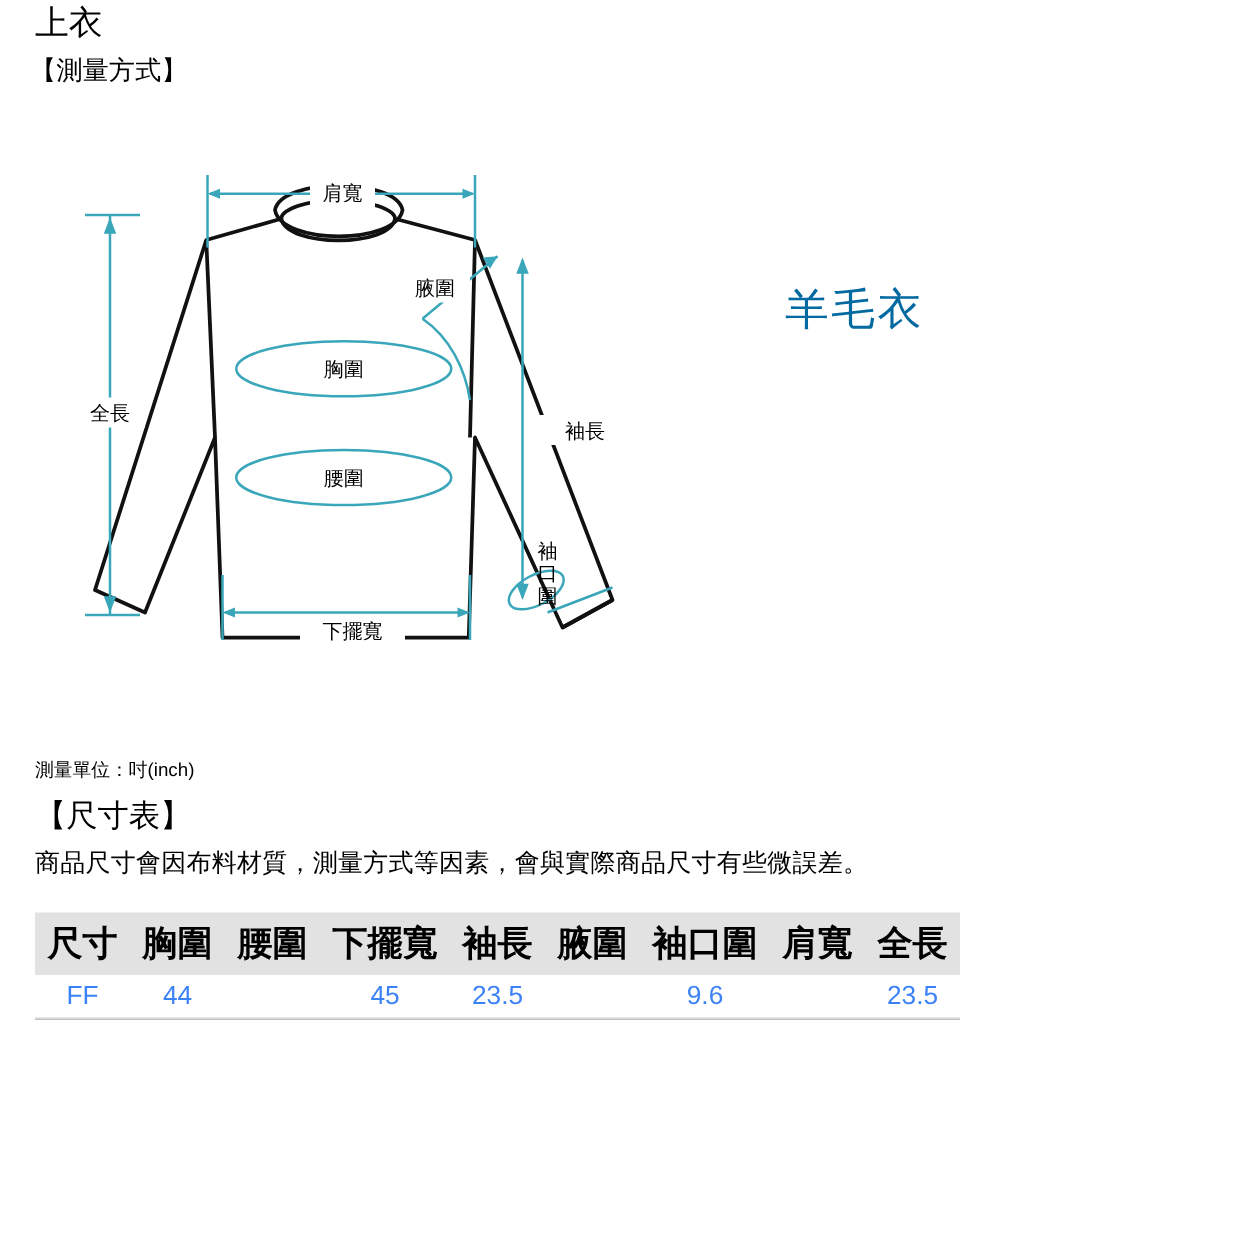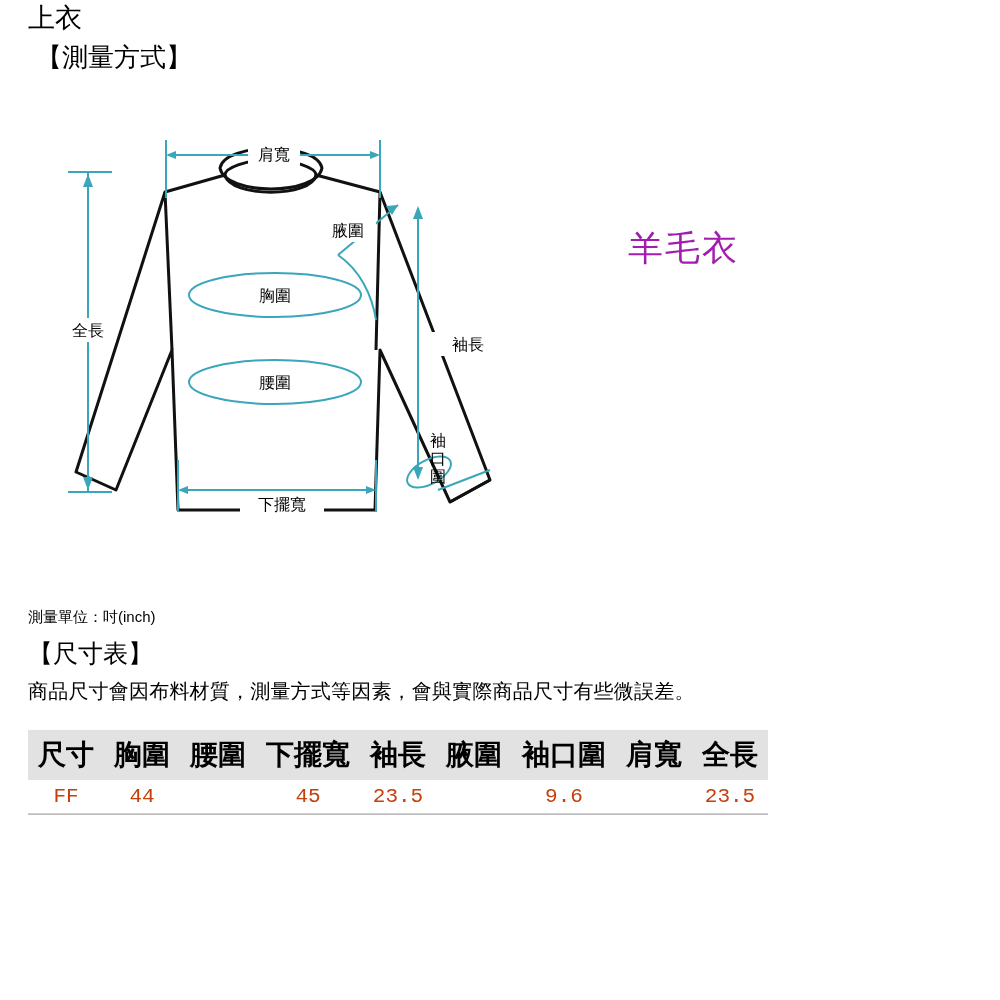--- a/index.html
+++ b/index.html
@@ -25,38 +25,38 @@
   .title {
     position: absolute;
     left: 8px;
     top: 2px;
     font-size: 27px;
     line-height: 32px;
     letter-spacing: 0px;
   }
   .subtitle {
     position: absolute;
-    left: 16px;
+    left: 4px;
     top: 44px;
-    font-size: 26px;
+    font-size: 21px;
     line-height: 26px;
   }
   .diagram-wrap {
     position: absolute;
     left: 0px;
     top: 120px;
     width: 540px;
     height: 430px;
   }
   .brand-label {
     position: absolute;
     left: 608px;
     top: 228px;
     font-size: 35px;
-    color: #a21caf;
+    color: #0369a1;
     line-height: 40px;
     letter-spacing: 2px;
   }
   .unit-line {
     position: absolute;
     left: 8px;
     top: 604px;
     font-size: 15px;
     line-height: 26px;
   }
@@ -92,22 +92,21 @@
     border: none;
     white-space: nowrap;
   }
   table.size-table td {
     background: #ffffff;
     font-size: 21px;
     padding: 5px 10px;
     text-align: center;
     border: none;
     white-space: nowrap;
-    color: #c2410c;
-    font-family: Liberation Mono, monospace;
+    color: #3b82f6;
   }
   table.size-table tr.data-row td {
     border-bottom: 1px solid #cfcfcf;
   }
   table.size-table tr.data-row {
     box-shadow: 0 1px 0 #bdbdbd;
   }
   svg { display: block; }
   .diagram-text {
     font-family: "Liberation Sans", sans-serif;

